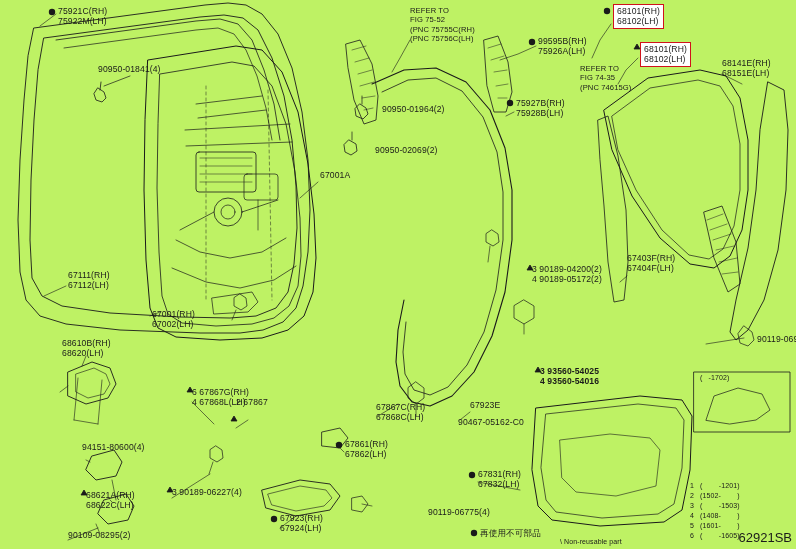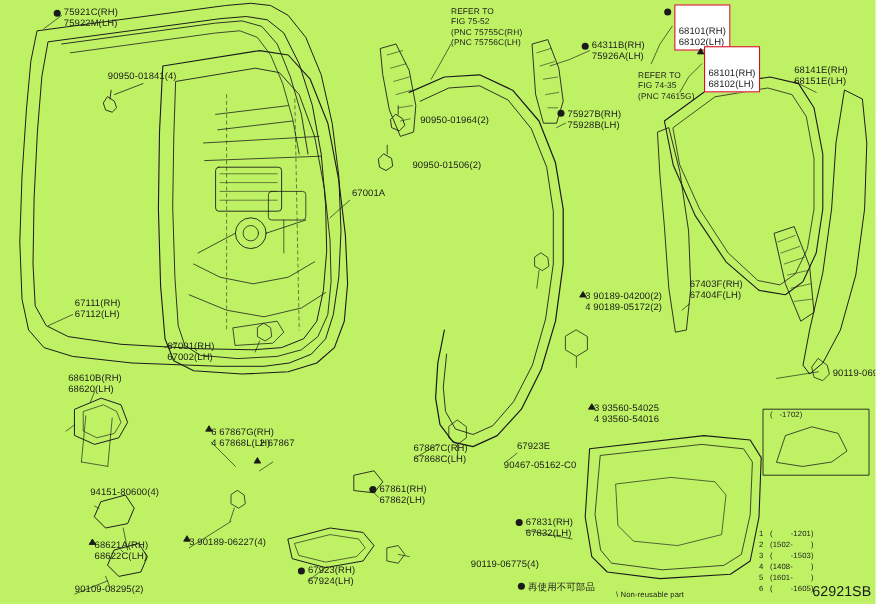--- a/index.html
+++ b/index.html
@@ -33,21 +33,21 @@
   .lbl.sm {
     font-size: 7.6px;
     line-height: 9.4px;
   }
   .lbl.xs {
     font-size: 7px;
     line-height: 8.8px;
   }
   .boxed {
     border: 1.2px solid #d0121b;
-    padding: 18px 3px 1px 3px;
+    padding: 1px 3px 1px 3px;
     background: #ffffff;
   }
   .diagnum {
     position: absolute;
     right: 4px;
     bottom: 4px;
     font-size: 13px;
     color: #1a1a1a;
   }
 </style>
@@ -194,48 +194,48 @@
     </g>
   </svg>
 
   <div class="lbl" style="left:58px; top:6px;">75921C(RH)
 75922M(LH)</div>
   <div class="lbl" style="left:98px; top:64px;">90950-01841(4)</div>
   <div class="lbl sm" style="left:410px; top:6px;">REFER TO
 FIG 75-52
 (PNC 75755C(RH)
 (PNC 75756C(LH)</div>
-  <div class="lbl" style="left:538px; top:36px;">64311B(RH)
+  <div class="lbl" style="left:538px; top:36px;">99595B(RH)
 75926A(LH)</div>
   <div class="lbl boxed" style="left:613px; top:4px;">68101(RH)
 68102(LH)</div>
   <div class="lbl boxed" style="left:640px; top:42px;">68101(RH)
 68102(LH)</div>
   <div class="lbl sm" style="left:580px; top:64px;">REFER TO
 FIG 74-35
 (PNC 74615G)</div>
   <div class="lbl" style="left:722px; top:58px;">68141E(RH)
 68151E(LH)</div>
   <div class="lbl" style="left:382px; top:104px;">90950-01964(2)</div>
   <div class="lbl" style="left:516px; top:98px;">75927B(RH)
 75928B(LH)</div>
-  <div class="lbl" style="left:375px; top:145px;">90950-01506(2)</div>
+  <div class="lbl" style="left:375px; top:145px;">90950-02069(2)</div>
   <div class="lbl" style="left:320px; top:170px;text-align:center;">67001A</div>
   <div class="lbl" style="left:68px; top:270px;">67111(RH)
 67112(LH)</div>
   <div class="lbl" style="left:116px; top:309px;margin-left:36px;">67001(RH)
 67002(LH)</div>
   <div class="lbl" style="left:62px; top:338px;">68610B(RH)
 68620(LH)</div>
   <div class="lbl" style="left:532px; top:264px;">3 90189-04200(2)
 4 90189-05172(2)</div>
   <div class="lbl" style="left:627px; top:253px;">67403F(RH)
 67404F(LH)</div>
   <div class="lbl" style="left:709px; top:334px;margin-left:48px;">90119-06956(2)</div>
-  <div class="lbl" style="left:540px; top:366px;">3 93560-54025
+  <div class="lbl" style="left:540px; top:366px;font-weight:bold;">3 93560-54025
 4 93560-54016</div>
   <div class="lbl" style="left:470px; top:400px;">67923E</div>
   <div class="lbl" style="left:192px; top:387px;">6 67867G(RH)
 4 67868L(LH)</div>
   <div class="lbl" style="left:236px; top:397px;">2 67867</div>
   <div class="lbl" style="left:376px; top:402px;">67867C(RH)
 67868C(LH)</div>
   <div class="lbl" style="left:458px; top:417px;">90467-05162-C0</div>
   <div class="lbl" style="left:345px; top:439px;">67861(RH)
 67862(LH)</div>

